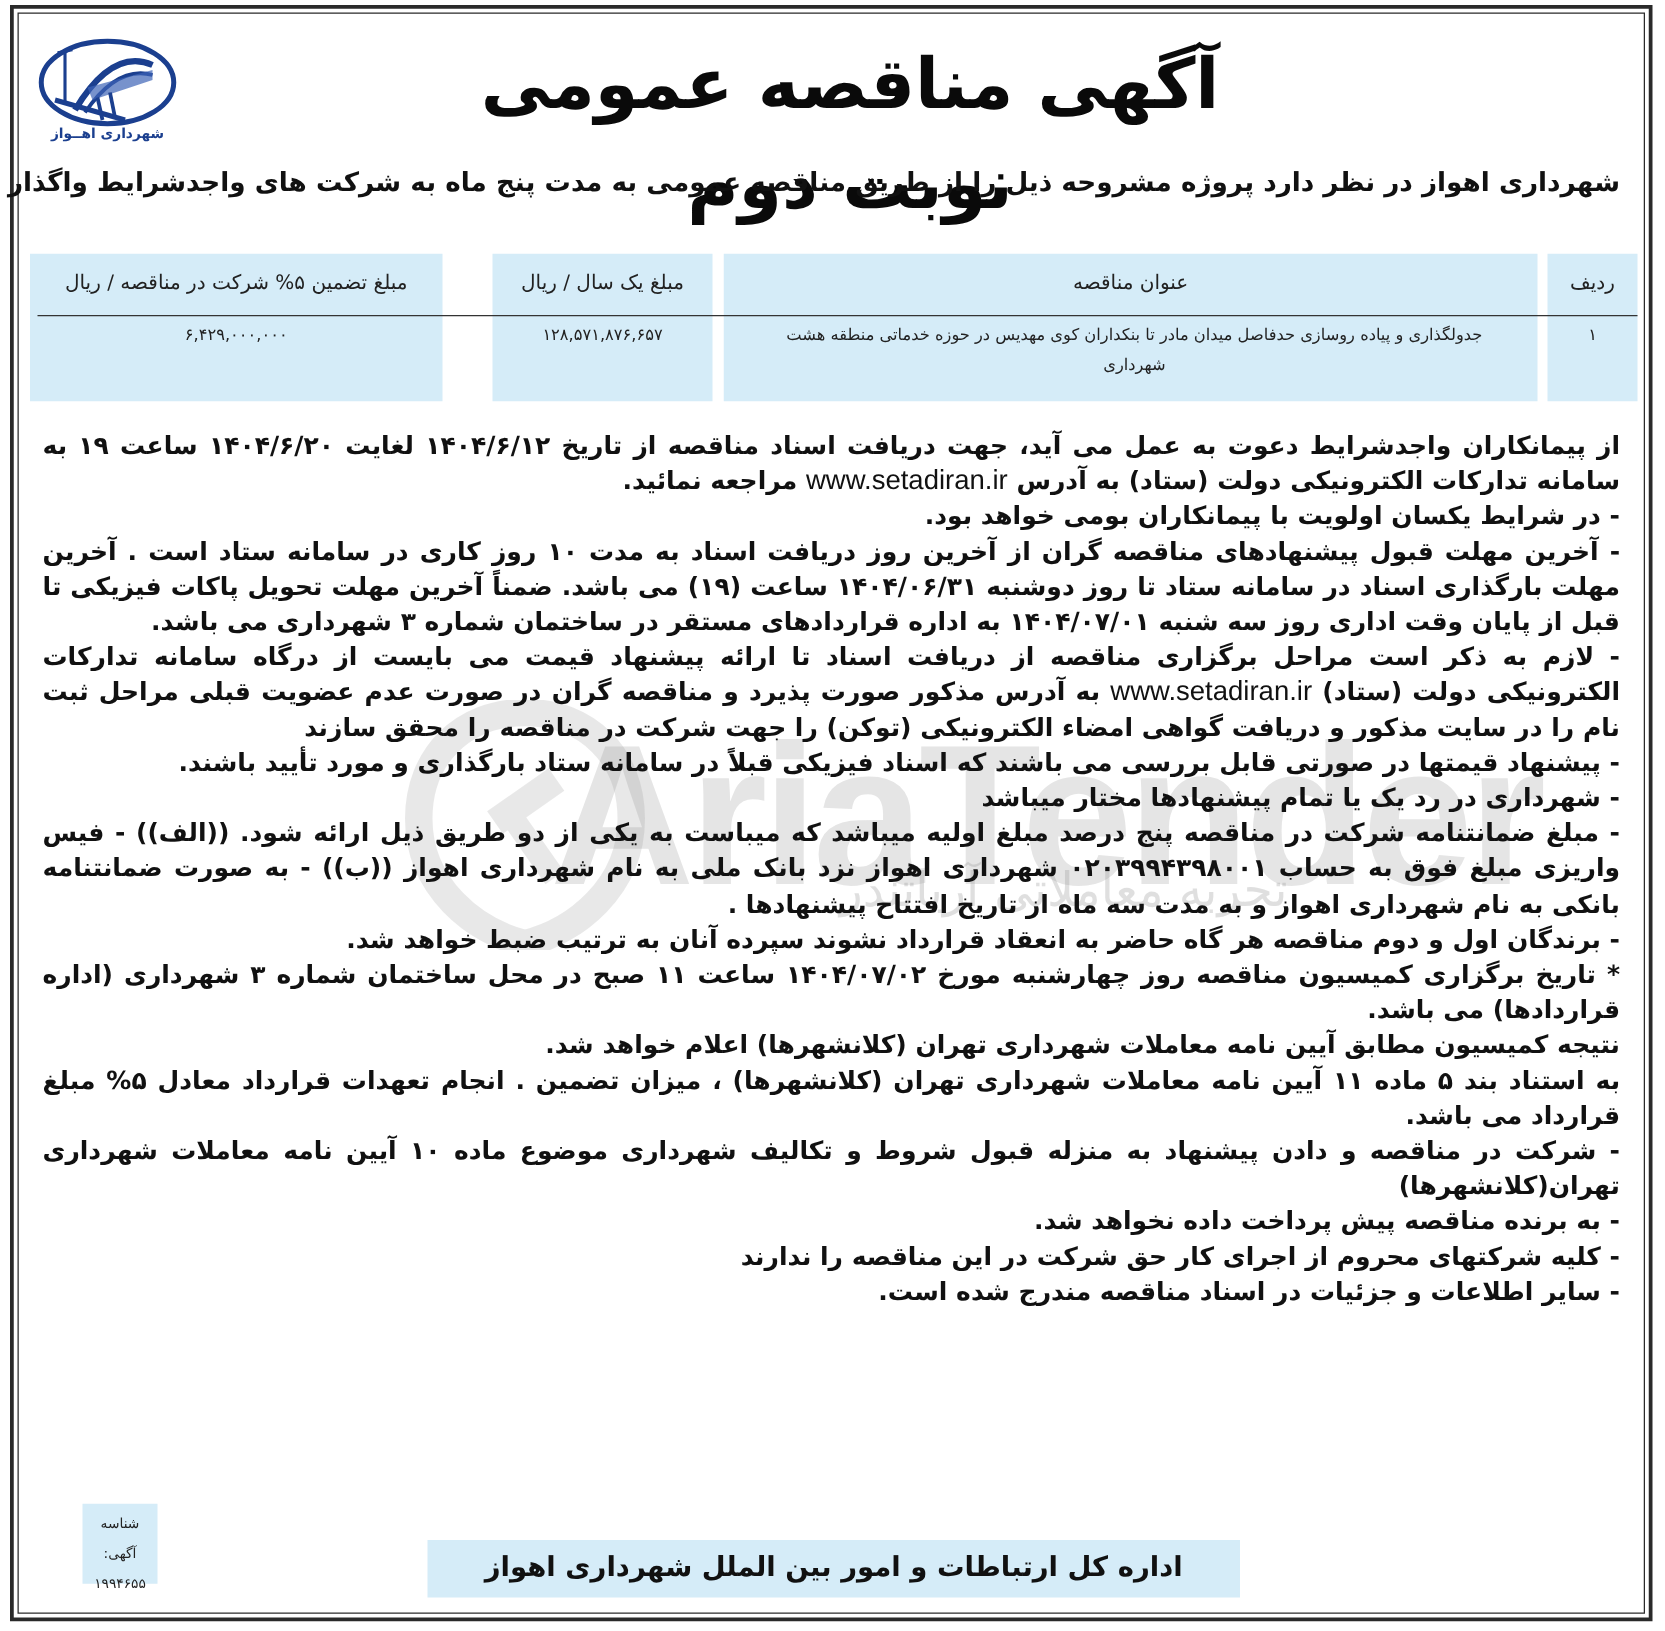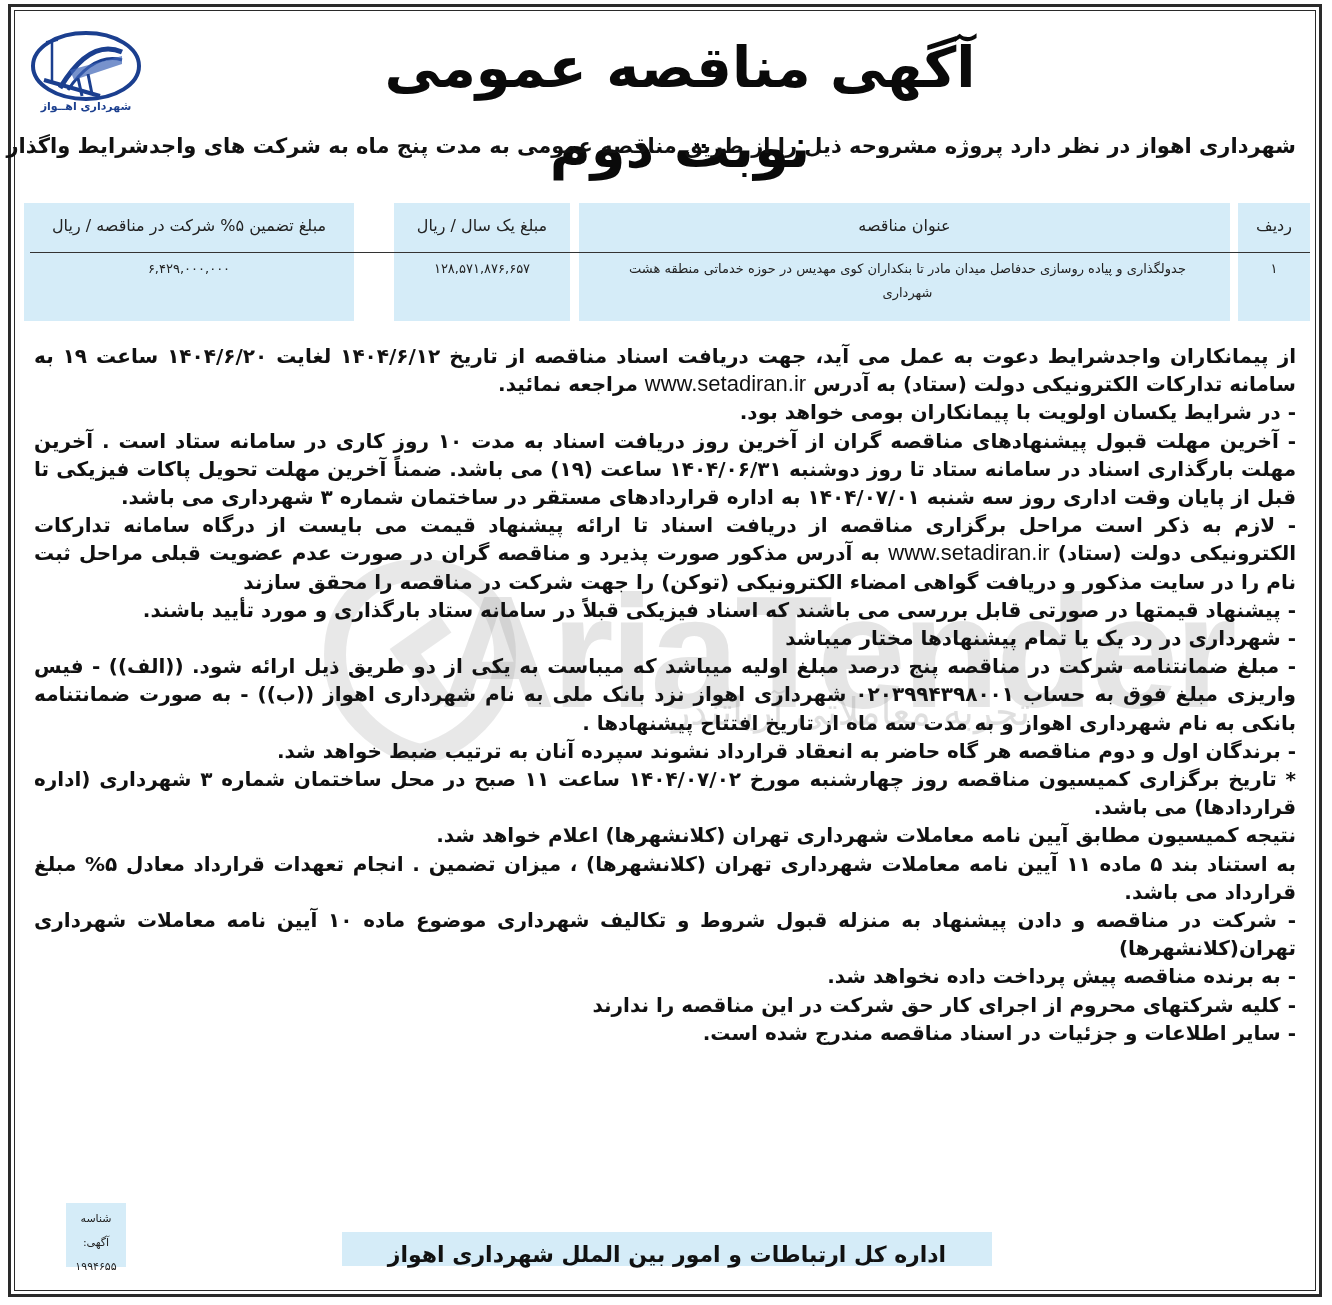--- a/index.html
+++ b/index.html
@@ -23,21 +23,21 @@
 
   .body-text { position: absolute; right: 36px; top: 342px; width: 1262px; direction: rtl; text-align: justify; font-weight: bold; font-size: 20px; line-height: 28.2px; color: #111; }
   .body-text p { margin: 0; text-align: justify; text-align-last: right; }
   .ltr { direction: ltr; unicode-bidi: embed; font-weight: normal; font-family: "Liberation Sans", sans-serif; font-size: 22px; }
 
   .watermark { position: absolute; left: 320px; top: 560px; width: 760px; height: 200px; opacity: 0.13; pointer-events: none; }
   .wm-text { position: absolute; left: 440px; top: 560px; font-size: 160px; font-weight: bold; color: #999; opacity: 0.25; font-family: "Liberation Sans", sans-serif; letter-spacing: -4px; pointer-events: none; }
   .wm-sub { position: absolute; left: 330px; top: 690px; width: 700px; text-align: right; direction: rtl; font-size: 38px; color: #999; opacity: 0.3; letter-spacing: 14px; pointer-events: none; }
 
   .ad-id { position: absolute; left: 66px; top: 1203px; width: 60px; height: 60px; background: #d5ecf8; direction: rtl; text-align: center; font-size: 11px; line-height: 24px; padding-top: 4px; color: #222; }
-  .footer { position: absolute; left: 342px; top: 1232px; width: 650px; height: 34px; background: #d5ecf8; direction: rtl; text-align: center; line-height: 46px; font-size: 22px; color: #111; font-weight: bold; }
+  .footer { position: absolute; left: 342px; top: 1232px; width: 650px; height: 46px; background: #d5ecf8; direction: rtl; text-align: center; line-height: 46px; font-size: 22px; color: #111; font-weight: bold; }
 </style>
 </head>
 <body>
 
 <div class="frame-outer"></div>
 <div class="frame-inner"></div>
 
 <div class="watermark">
   <svg width="200" height="200" viewBox="0 0 200 200">
     <path d="M100 10 C150 10 185 45 185 95 C185 150 140 185 100 195 C60 185 15 150 15 95 C15 45 50 10 100 10 Z" fill="none" stroke="#555" stroke-width="22"></path>

